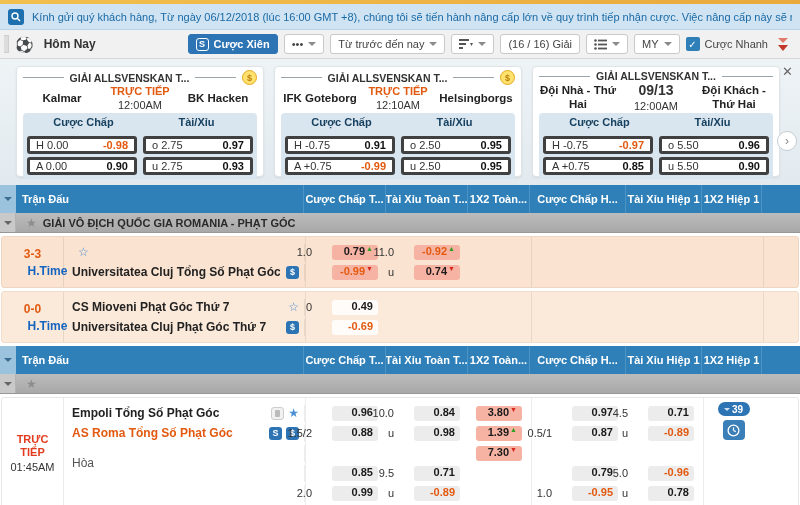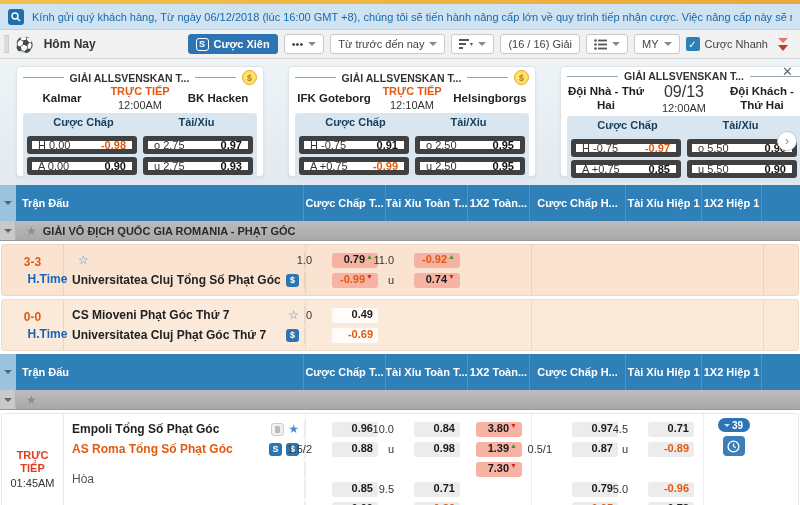--- a/index.html
+++ b/index.html
@@ -34,52 +34,52 @@
   .chk { width:14px; height:14px; background:#2f80b9; border-radius:2px; color:#fff;
     font-size:10px; display:flex; align-items:center; justify-content:center; }
   .chklabel { font-size:11px; color:#444; }
   .redarrows { display:flex; flex-direction:column; gap:2px; align-items:center; padding:0 4px; cursor:pointer; }
   .rtri { width:0; height:0; border-left:5px solid transparent; border-right:5px solid transparent; }
   .rtri.t { border-top:5px solid #e07a6a; }
   .rtri.b { border-top:6px solid #c0392b; }
 
   
   .cards { height:126px; background:linear-gradient(#eef3f6,#e2eaef); position:relative;
-    display:flex; gap:24px; padding:7px 28px 8px 16px; }
+    display:flex; gap:10px; padding:7px 28px 8px 16px; }
   .card { flex:0 0 248px; background:#fff; border:1px solid #dfe4e8; border-radius:4px;
     box-shadow:0 1px 2px rgba(0,0,0,.08); padding:3px 6px 5px; display:flex; flex-direction:column; }
   .card-head { display:flex; align-items:center; gap:6px; height:18px; }
   .card-head .line { flex:1; border-top:1px solid #9aa4ab; }
   .card-title { font-size:10.5px; font-weight:bold; color:#333; white-space:nowrap; }
   .coin { width:15px; height:15px; border-radius:50%; background:#ffe26e; border:1px solid #e3a81f;
     color:#b97d0a; font-size:9px; font-weight:bold; display:flex; align-items:center; justify-content:center; }
   .card-teams { display:flex; height:34px; align-items:center; }
   .ct { flex:1; text-align:center; font-size:11.5px; font-weight:bold; color:#222; line-height:1.2; }
   .cmid { flex:1; text-align:center; line-height:1.25; }
   .cstatus { font-size:11px; font-weight:bold; }
   .cstatus.live { color:#e2590f; }
-  .cstatus.date { color:#333; font-weight:normal; font-size:16px; }
+  .cstatus.date { color:#333; font-weight:bold; font-size:14px; }
   .ctime { font-size:11px; color:#333; }
   .cpanel { background:#d9e6f0; border-radius:4px; padding:3px 4px 4px; }
   .cpanel-head { display:flex; height:17px; }
   .cpanel-head div { flex:1; text-align:center; font-size:11px; font-weight:bold; color:#17415f; }
   .crow { display:flex; gap:6px; margin-top:3px; }
-  .ccell { flex:1; background:#fff; border:5px solid #404040; border-radius:3px; height:18px;
+  .ccell { flex:1; background:#fff; border:3px solid #404040; border-radius:3px; height:18px;
     display:flex; align-items:center; justify-content:space-between; padding:0 6px; cursor:pointer; }
   .ccell .lab { font-size:11px; color:#333; }
   .ccell .val { font-size:11px; font-weight:bold; color:#111; }
   .ccell .val.neg { color:#e2590f; }
   .cards-close { position:absolute; top:6px; right:7px; font-size:13px; color:#666; cursor:pointer; line-height:1; }
   .cards-next { position:absolute; top:72px; right:3px; width:20px; height:20px; border-radius:50%;
     background:#fff; border:1px solid #c5ccd2; color:#888; font-size:12px; display:flex;
     align-items:center; justify-content:center; cursor:pointer; }
 
   
   .colhead { display:grid; grid-template-columns:16px 287px 82px 82px 62px 96px 76px 60px 1fr;
-    height:36px; background:#2f80b9; align-items:stretch; }
+    height:28px; background:#2f80b9; align-items:stretch; }
   .colhead .cc { display:flex; align-items:center; justify-content:center; font-size:11px;
     font-weight:bold; color:#fff; border-left:1px solid #4c94c6; white-space:nowrap; overflow:hidden; }
   .colhead .cc.first { justify-content:flex-start; padding-left:6px; border-left:none; }
   .colhead .chev { background:#9cc3de; display:flex; align-items:center; justify-content:center; cursor:pointer; }
   .wtri { width:0; height:0; border-left:4px solid transparent; border-right:4px solid transparent; border-top:4px solid #3a6d92; }
 
   .group { height:20px; background:linear-gradient(#bcbcbc,#a8a8a8); border-bottom:1px solid #979797;
     display:flex; align-items:center; gap:6px; cursor:pointer; }
   .group .gchev { width:16px; height:100%; background:#c9c9c9; border-right:1px solid #b3b3b3;
     display:flex; align-items:center; justify-content:center; }

